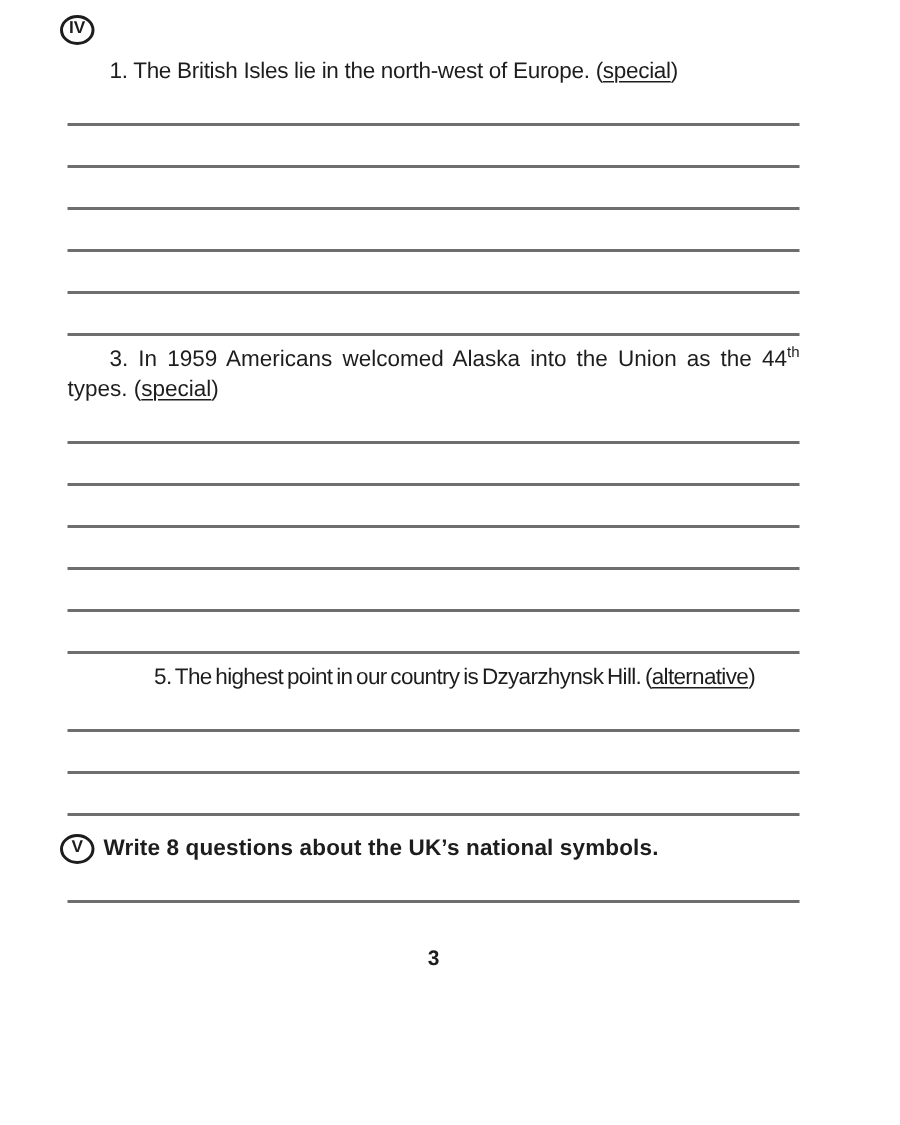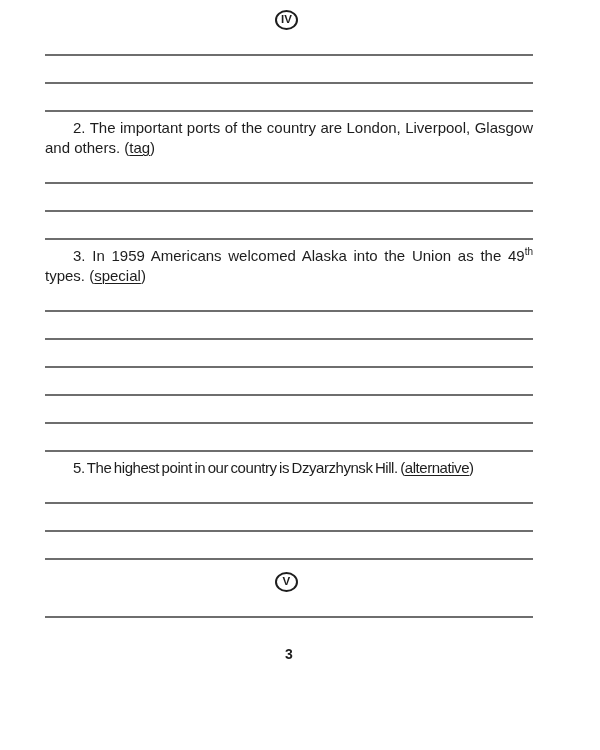--- a/index.html
+++ b/index.html
@@ -16,21 +16,20 @@
   }
   .task-header {
     display: flex;
     align-items: center;
     gap: 6px;
     font-weight: 700;
     font-size: 15px;
     line-height: 20px;
     margin: 0 0 8px -5px;
     letter-spacing: 0.1px;
-    flex-direction: column;
   }
   .task-header.second { margin-top: 12px; margin-bottom: 0; }
   .roman-circle {
     display: inline-flex;
     align-items: center;
     justify-content: center;
     border: 2px solid #1d1d1d;
     border-radius: 50%;
     min-width: 15px;
     height: 16px;
@@ -46,21 +45,21 @@
     text-align: justify;
     text-indent: 28px;
     margin: 6px 0 0 0;
   }
   .item.first { margin-top: 6px; }
   .item.snug { letter-spacing: -0.2px; }
   .item.tight {
     letter-spacing: -0.45px;
     word-spacing: -1.2px;
     white-space: nowrap;
-    text-align: left;
+    text-align: center;
   }
   .term {
     text-decoration: underline;
     text-decoration-thickness: 1.3px;
     text-underline-offset: 2px;
   }
   sup {
     font-size: 10px;
     line-height: 0;
     vertical-align: super;
@@ -83,45 +82,46 @@
 <body>
 
 <div class="page">
 
   <div class="task-header">
     <span class="roman-circle">
         <span>IV</span>
       </span>
   </div>
 
+  <p class="item first snug"><span>1. The British Isles lie in the north-west of Europe. (</span><span class="term">special</span><span>)</span></p>
   <div class="blank-line"></div>
   <div class="blank-line"></div>
   <div class="blank-line"></div>
 
-  <p class="item"><span>2. The important ports of the country are London, Liverpool, Glasgow and others. (</span><span class="term">tag</span><span>)</span></p>
   <div class="blank-line"></div>
   <div class="blank-line"></div>
   <div class="blank-line"></div>
 
-  <p class="item"><span>3. In 1959 Americans welcomed Alaska into the Union as the 49</span><sup>th</sup><span> types. (</span><span class="term">special</span><span>)</span></p>
+  <p class="item"><span>3. In 1959 Americans welcomed Alaska into the Union as the 44</span><sup>th</sup><span> types. (</span><span class="term">special</span><span>)</span></p>
   <div class="blank-line"></div>
   <div class="blank-line"></div>
   <div class="blank-line"></div>
 
   <div class="blank-line"></div>
   <div class="blank-line"></div>
   <div class="blank-line"></div>
 
   <p class="item tight"><span>5. The highest point in our country is Dzyarzhynsk Hill. (</span><span class="term">alternative</span><span>)</span></p>
   <div class="blank-line"></div>
   <div class="blank-line"></div>
   <div class="blank-line"></div>
 
   <div class="task-header second">
     <span class="roman-circle">
         <span>V</span>
       </span>
+    <span>Write 8 questions about the UK’s national symbols.</span>
   </div>
   <div class="blank-line"></div>
 
   <div class="page-number">3</div>
 
 </div>
 
 </body></html>

